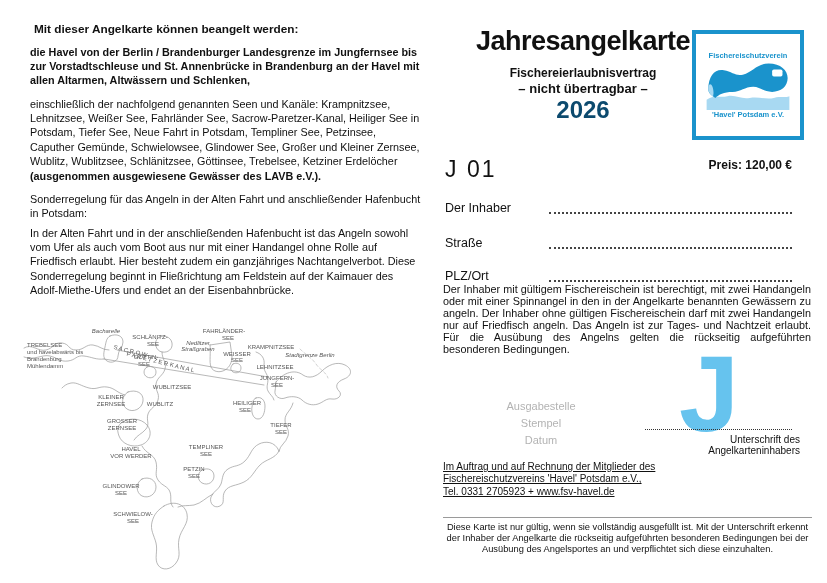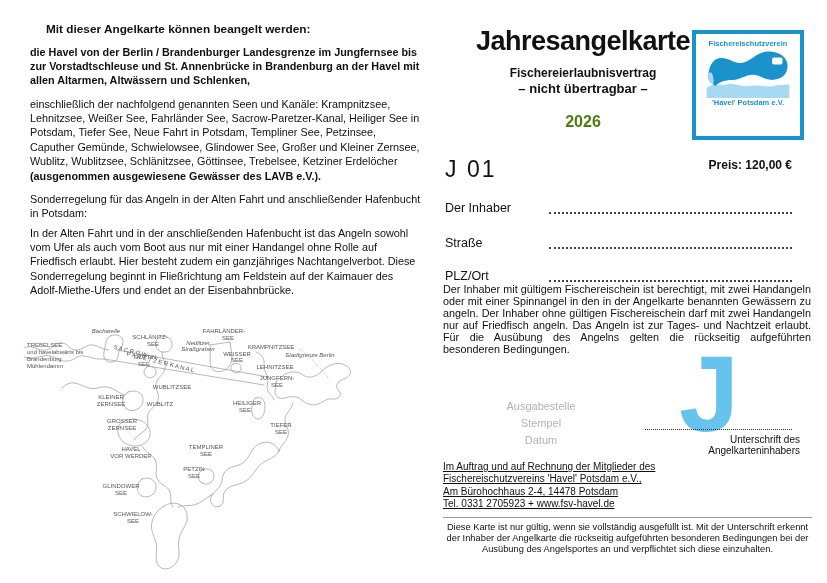--- a/index.html
+++ b/index.html
@@ -1,40 +1,40 @@
 <!DOCTYPE html>
 <html><head>
 <meta charset="utf-8">
 <style>
   html,body{margin:0;padding:0;background:#ffffff;}
   .page{position:relative;width:827px;height:583px;background:#fff;overflow:hidden;
         font-family:"Liberation Sans","DejaVu Sans",sans-serif;color:#111;}
 
   
   .col-left{position:absolute;left:30px;top:22px;width:393px;font-size:10.8px;line-height:1.33;}
-  .col-left h1{font-size:11.8px;margin:0 16px 7px;font-weight:bold;}
+  .col-left h1{font-size:11.8px;margin:0 4px 7px;font-weight:bold;}
   .col-left p{margin:0;}
   .col-left p.gap{margin-bottom:9px;font-weight:bold;}
   .col-left p.gap-s{margin-bottom:5px;}
 
   
   #map-svg{position:absolute;left:0;top:0;width:430px;height:583px;pointer-events:none;}
   #map-svg text{font-family:"Liberation Sans","DejaVu Sans",sans-serif;font-size:6px;fill:#565656;}
 
   
   .col-right{position:absolute;left:443px;top:22px;width:369px;height:561px;font-size:10.8px;}
   .title-block{position:absolute;left:14px;top:4px;width:252px;text-align:center;}
   .doc-title{font-size:27px;font-weight:bold;letter-spacing:-0.5px;}
   .doc-sub{font-size:12px;font-weight:bold;margin-top:9px;}
   .doc-sub2{font-size:13px;font-weight:bold;margin-top:1px;}
-  .doc-year{font-size:16px;font-weight:bold;color:#4d7c0f;margin-top:17px;}
+  .doc-year{font-size:24px;font-weight:bold;color:#0c4a6e;}
 
   .logo{position:absolute;left:249px;top:8px;width:98px;height:92px;border:4px solid #1a93cc;
         background:#fff;display:flex;flex-direction:column;align-items:center;
-        justify-content:flex-start;padding:5px 3px;}
+        justify-content:center;padding:5px 3px;}
   .logo-top,.logo-bottom{color:#1a93cc;font-weight:bold;font-size:7.5px;white-space:nowrap;}
 
   .code{position:absolute;left:2px;top:134px;font-size:23px;letter-spacing:2px;}
   .price{position:absolute;right:20px;top:136px;font-size:12px;font-weight:bold;}
 
   .field-row{position:absolute;left:2px;right:20px;display:flex;align-items:flex-end;gap:24px;}
   .field-row .flabel{width:80px;font-size:12.5px;line-height:1;}
   .field-row .dots{flex:1;border-bottom:2px dotted #444;height:12px;}
   .fr1{top:178px;} .fr2{top:213px;} .fr3{top:246px;}
 
@@ -206,20 +206,19 @@
       <div>Datum</div>
     </div>
 
     <div class="watermark-j">J</div>
     <div class="sig-line"></div>
     <div class="sig-label">Unterschrift des Angelkarteninhabers</div>
 
     <div class="address">
       <div>Im Auftrag und auf Rechnung der Mitglieder des</div>
       <div>Fischereischutzvereins 'Havel' Potsdam e.V.,</div>
-      <div>Am Bürohochhaus 2-4, 14478 Potsdam</div>
       <div>Tel. 0331 2705923 + www.fsv-havel.de</div>
     </div>
 
     <div class="divider"></div>
     <p class="fine-print">Diese Karte ist nur gültig, wenn sie vollständig ausgefüllt ist. Mit der Unterschrift erkennt der Inhaber der Angelkarte die rückseitig aufgeführten besonderen Bedingungen bei der Ausübung des Angelsportes an und verpflichtet sich diese einzuhalten.</p>
   </div>
 </div>
 
 </body></html>

